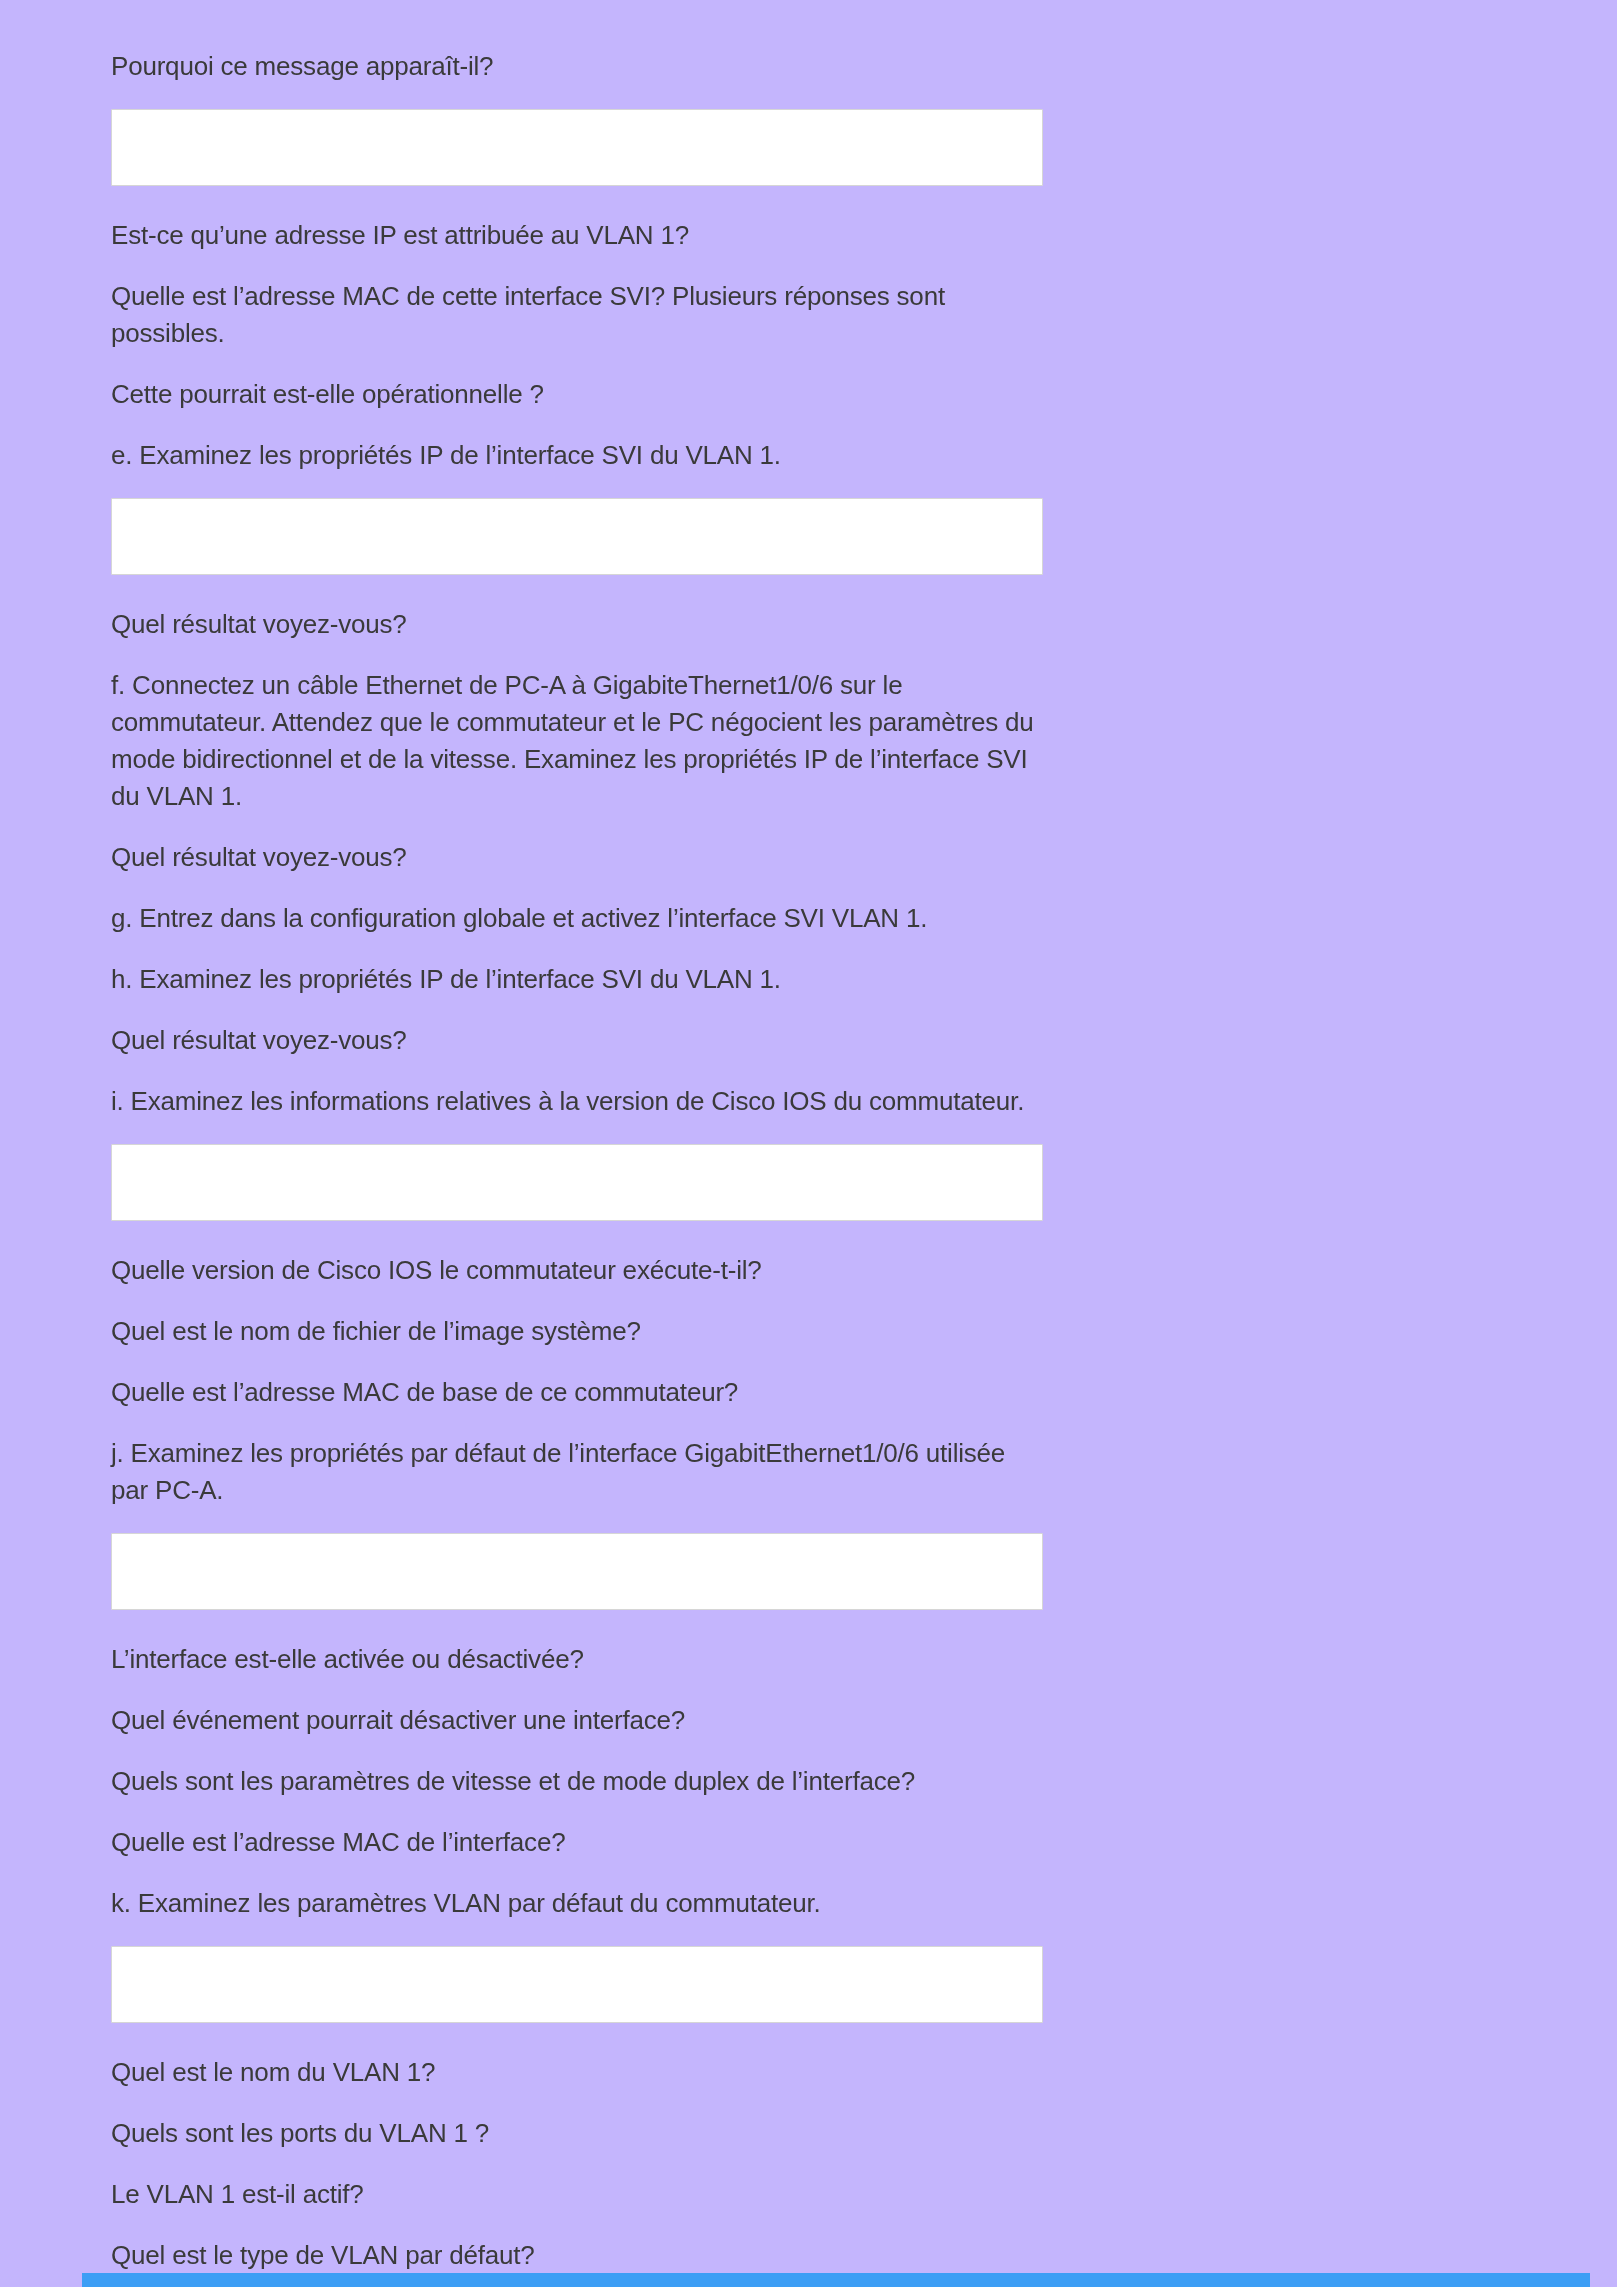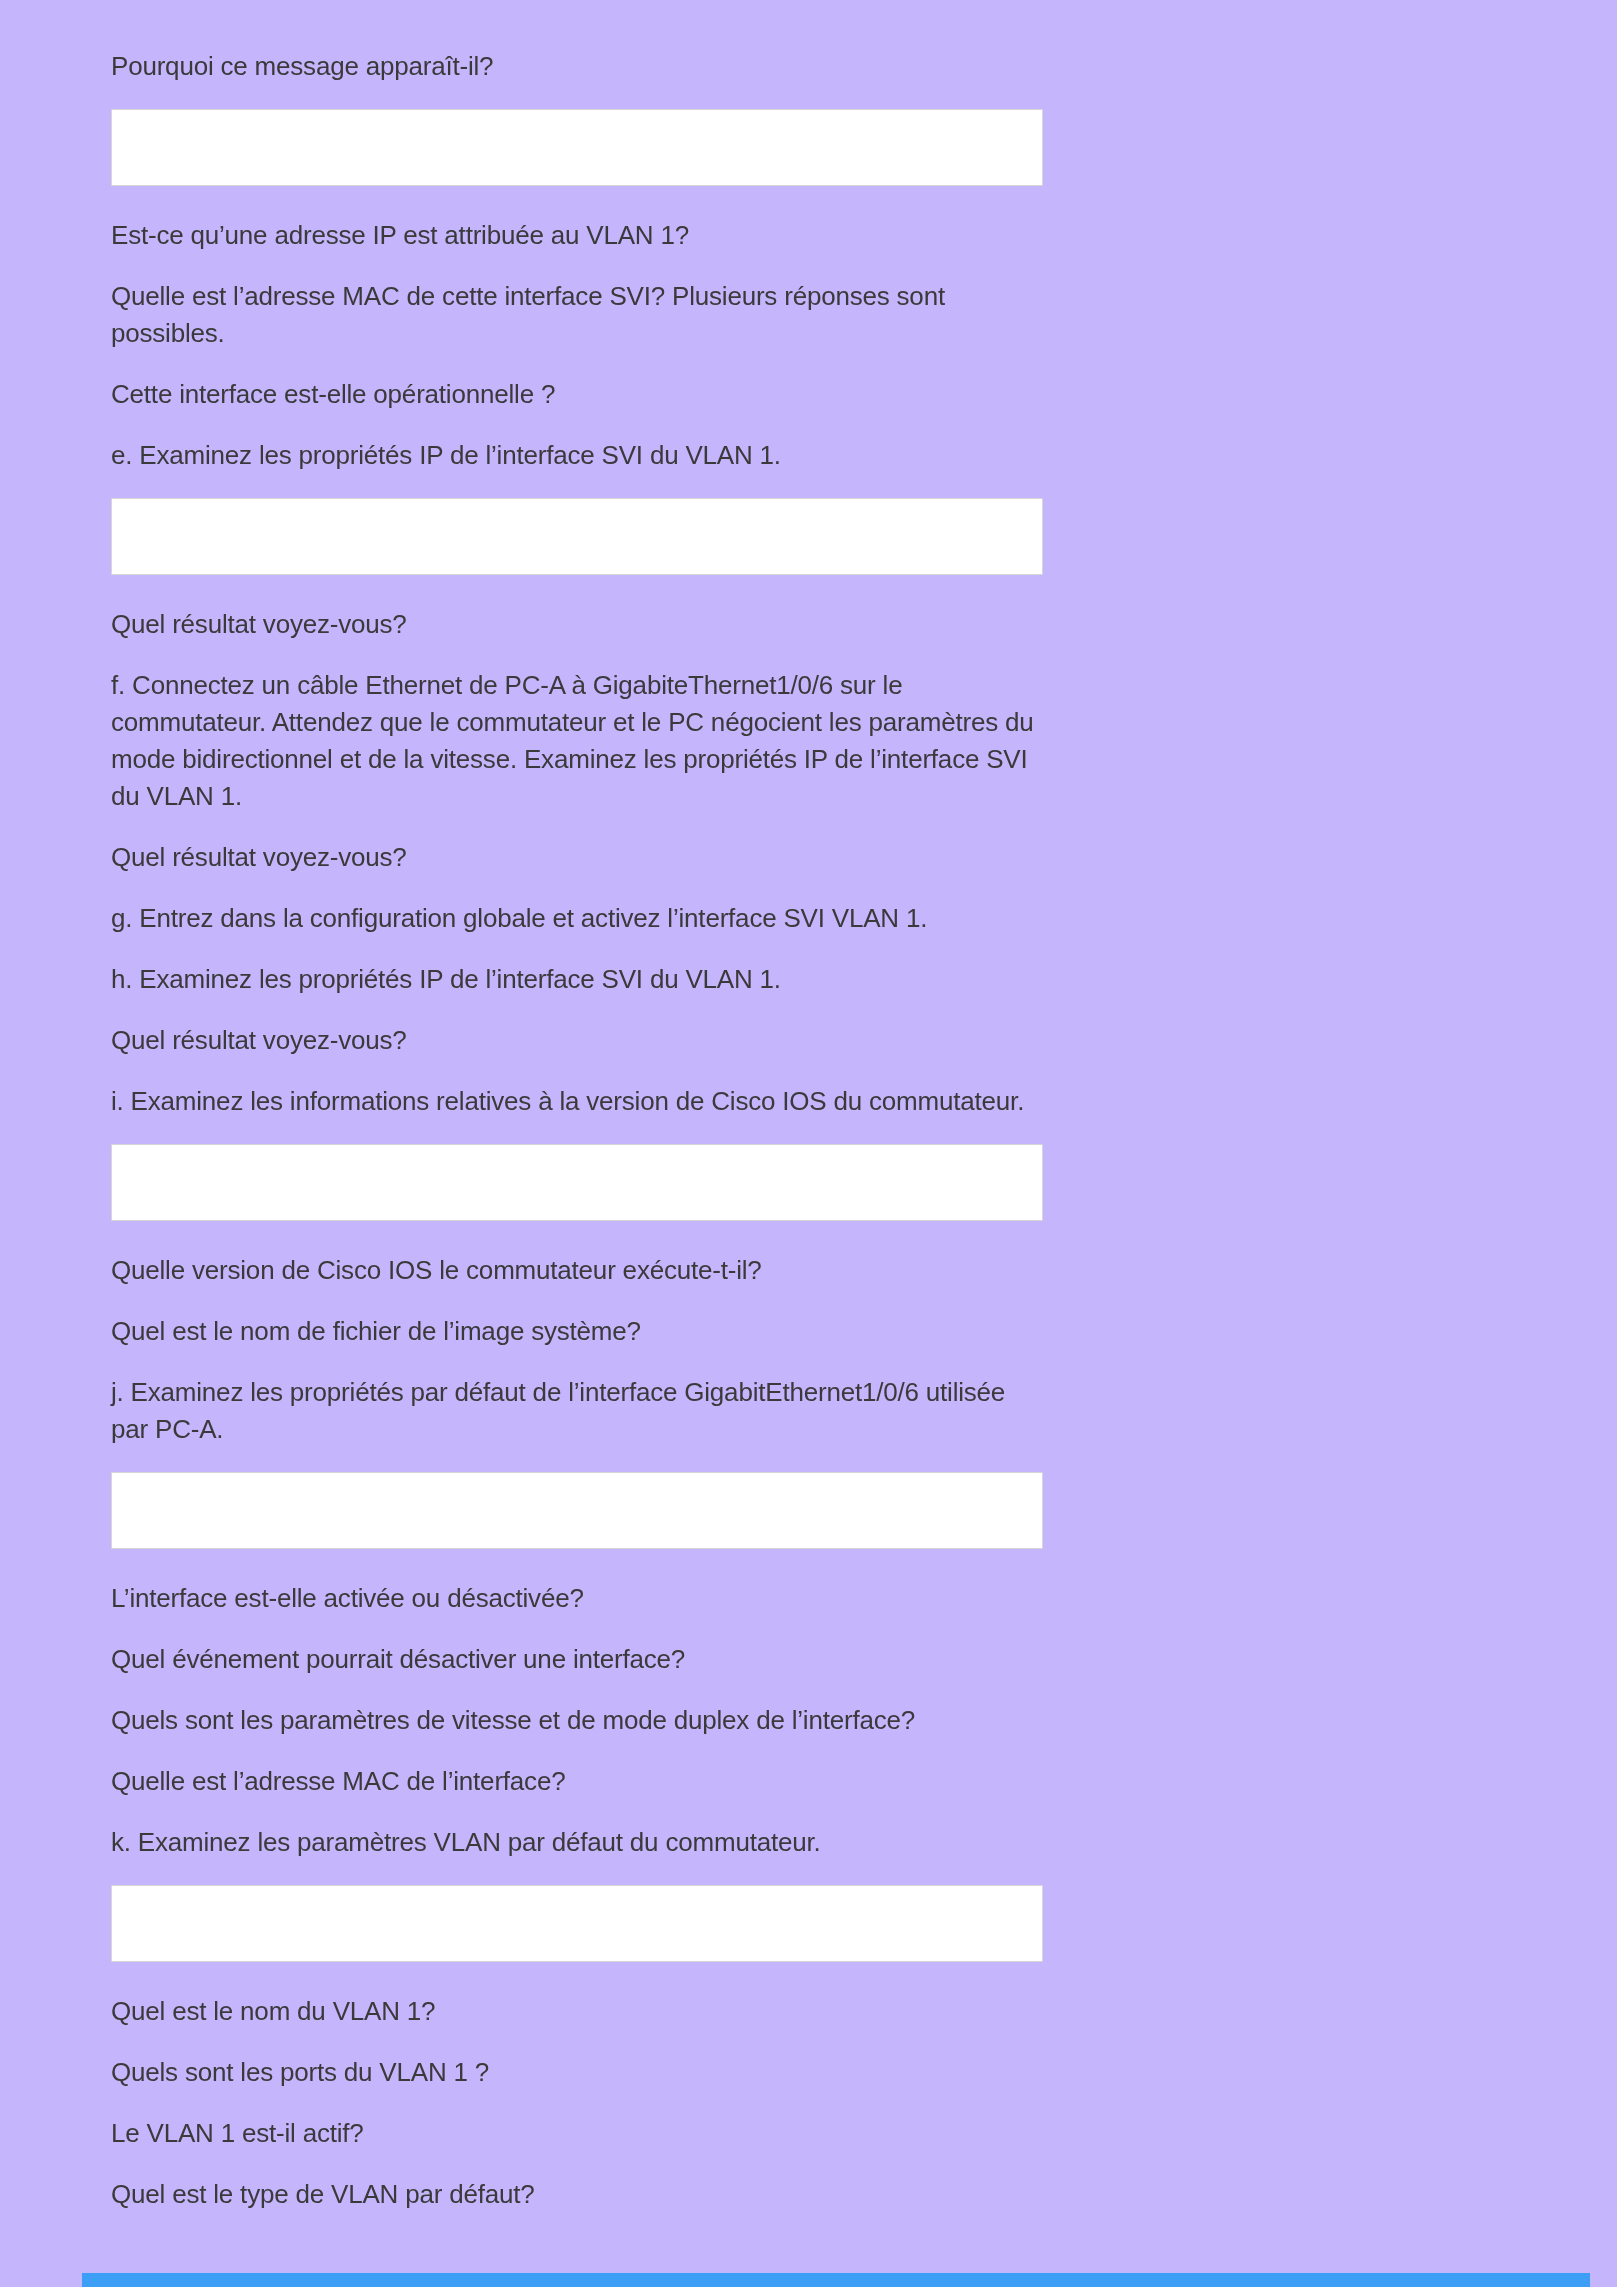--- a/index.html
+++ b/index.html
@@ -54,37 +54,38 @@
 
 <div class="page" style="background: #c4b5fd; color: rgb(58, 58, 58);">
   <div class="content">
 
     <p class="para">Pourquoi ce message apparaît-il?</p>
 
     <div class="answer-box" style="border-color: rgb(214, 214, 214);"></div>
 
     <p class="para">Est-ce qu’une adresse IP est attribuée au VLAN 1?</p>
     <p class="para">Quelle est l’adresse MAC de cette interface SVI? Plusieurs réponses sont possibles.</p>
-    <p class="para">Cette interface est-elle opérationnelle ?</p>
+    <p class="para">Cette pourrait est-elle opérationnelle ?</p>
     <p class="para">e. Examinez les propriétés IP de l’interface SVI du VLAN 1.</p>
 
     <div class="answer-box" style="border-color: rgb(214, 214, 214);"></div>
 
     <p class="para">Quel résultat voyez-vous?</p>
     <p class="para">f. Connectez un câble Ethernet de PC-A à GigabiteThernet1/0/6 sur le commutateur. Attendez que le commutateur et le PC négocient les paramètres du mode bidirectionnel et de la vitesse. Examinez les propriétés IP de l’interface SVI du VLAN 1.</p>
     <p class="para">Quel résultat voyez-vous?</p>
     <p class="para">g. Entrez dans la configuration globale et activez l’interface SVI VLAN 1.</p>
     <p class="para">h. Examinez les propriétés IP de l’interface SVI du VLAN 1.</p>
     <p class="para">Quel résultat voyez-vous?</p>
     <p class="para">i. Examinez les informations relatives à la version de Cisco IOS du commutateur.</p>
 
     <div class="answer-box" style="border-color: rgb(214, 214, 214);"></div>
 
     <p class="para">Quelle version de Cisco IOS le commutateur exécute-t-il?</p>
     <p class="para">Quel est le nom de fichier de l’image système?</p>
+    <p class="para">Quelle est l’adresse MAC de base de ce commutateur?</p>
     <p class="para">j. Examinez les propriétés par défaut de l’interface GigabitEthernet1/0/6 utilisée par PC-A.</p>
 
     <div class="answer-box" style="border-color: rgb(214, 214, 214);"></div>
 
     <p class="para">L’interface est-elle activée ou désactivée?</p>
     <p class="para">Quel événement pourrait désactiver une interface?</p>
     <p class="para">Quels sont les paramètres de vitesse et de mode duplex de l’interface?</p>
     <p class="para">Quelle est l’adresse MAC de l’interface?</p>
     <p class="para">k. Examinez les paramètres VLAN par défaut du commutateur.</p>
 

